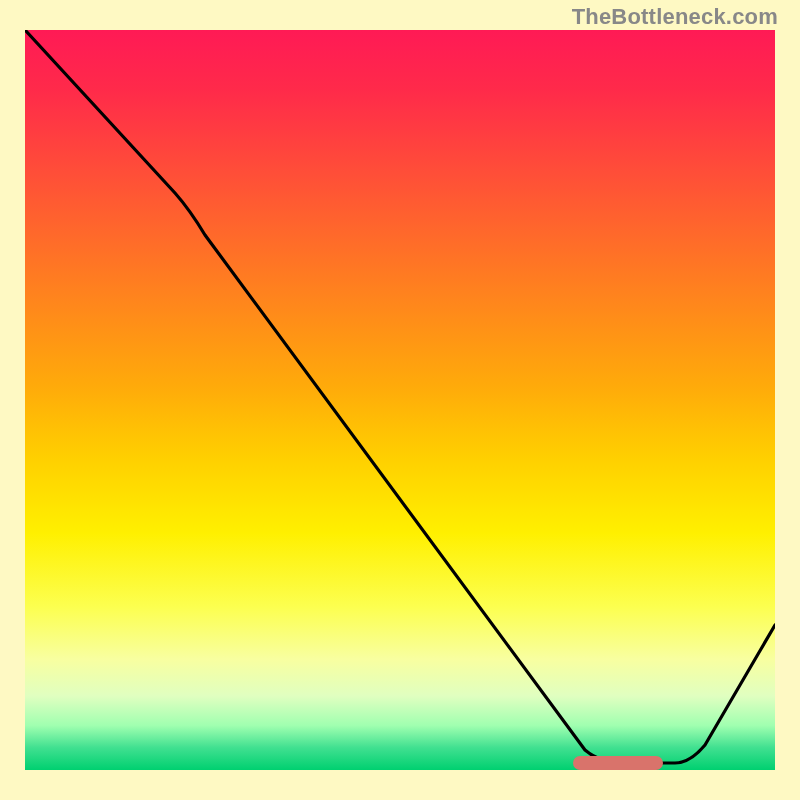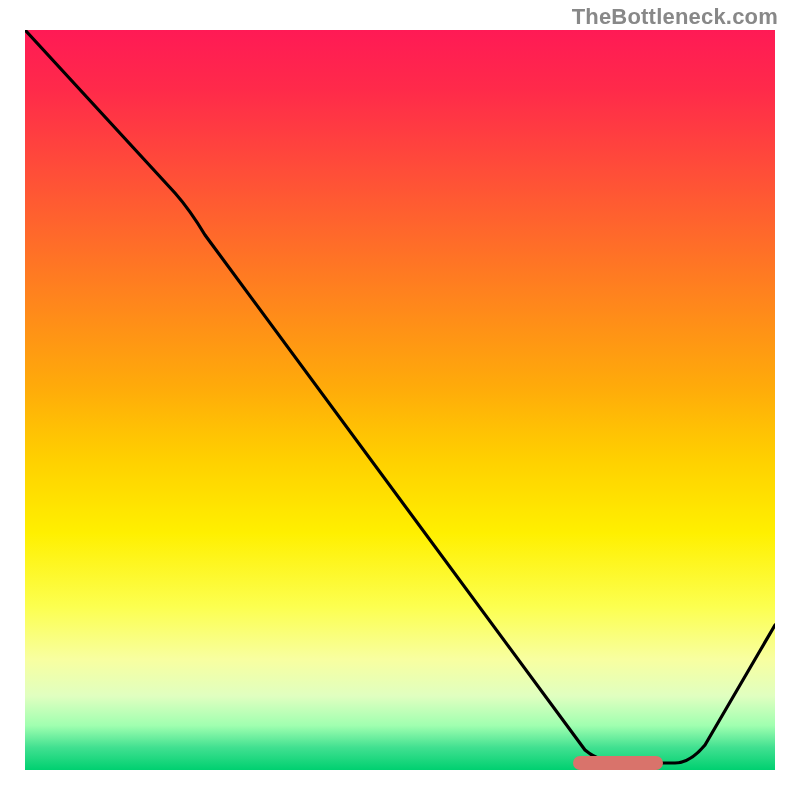--- a/index.html
+++ b/index.html
@@ -8,21 +8,21 @@
     width: 800px;
     height: 800px;
     background: #000;
     overflow: hidden;
     font-family: -apple-system, BlinkMacSystemFont, "Segoe UI", Arial, sans-serif;
   }
   .frame {
     position: relative;
     width: 800px;
     height: 800px;
-    background: #ffffff;
+    background: #fef9c3;
   }
   .watermark {
     position: absolute;
     top: 4px;
     right: 22px;
     color: #888;
     font-size: 22px;
     font-weight: 600;
     z-index: 10;
     letter-spacing: 0.2px;

